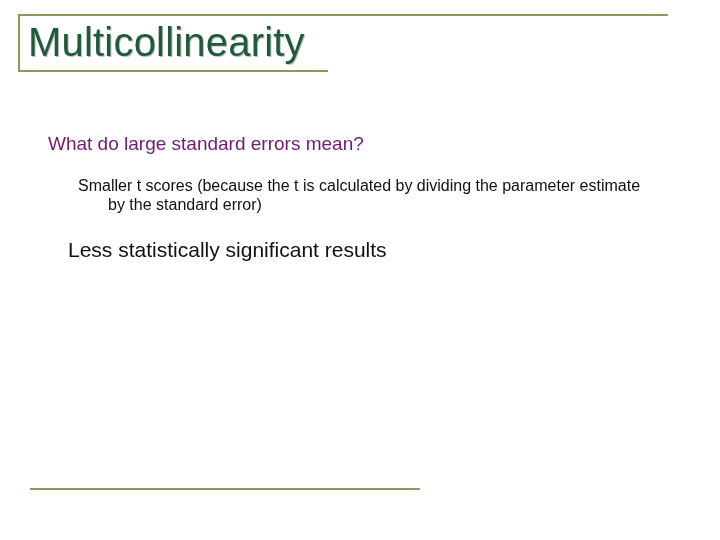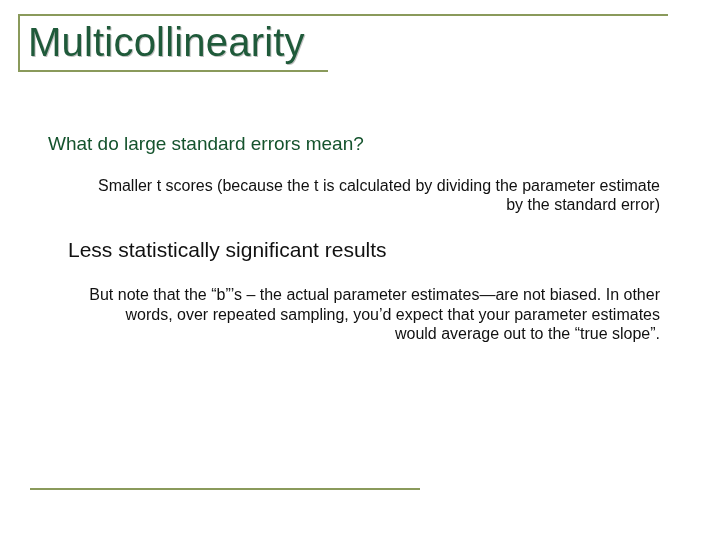--- a/index.html
+++ b/index.html
@@ -49,32 +49,31 @@
     background: #8a9a5b;
   }
   .content {
     position: absolute;
     left: 48px;
     right: 40px;
     top: 132px;
   }
   .lvl1 {
     font-size: 19px;
-    color: #14532d;
+    color: #701a75;
     margin-bottom: 20px;
     line-height: 1.25;
   }
   .lvl2 {
     font-size: 16px;
     color: #111;
     margin: 0 0 22px 30px;
     line-height: 1.22;
     text-indent: -30px;
     padding-left: 30px;
-    text-align: right;
   }
   .lvl2b {
     font-size: 21px;
     color: #111;
     margin: 0 0 22px 20px;
     line-height: 1.25;
   }
   .bottom-rule {
     position: absolute;
     left: 30px;
@@ -92,18 +91,17 @@
   <div class="title-wrap">
     <div class="title-rule-top"></div>
     <div class="title-text">Multicollinearity</div>
     <div class="title-rule-bottom"></div>
   </div>
 
   <div class="content">
     <div class="lvl1">What do large standard errors mean?</div>
     <div class="lvl2">Smaller t scores (because the t is calculated by dividing the parameter estimate by the standard error)</div>
     <div class="lvl2b">Less statistically significant results</div>
-    <div class="lvl2">But note that the “b”’s – the actual parameter estimates—are not biased. In other words, over repeated sampling, you’d expect that your parameter estimates would average out to the “true slope”.</div>
   </div>
 
   <div class="bottom-rule"></div>
 
 </div>
 
 </body></html>

